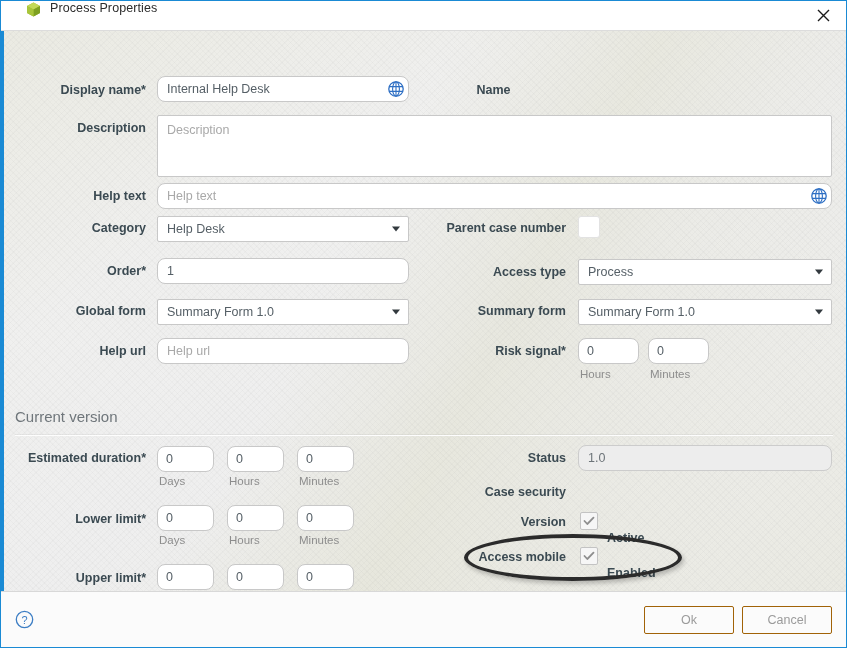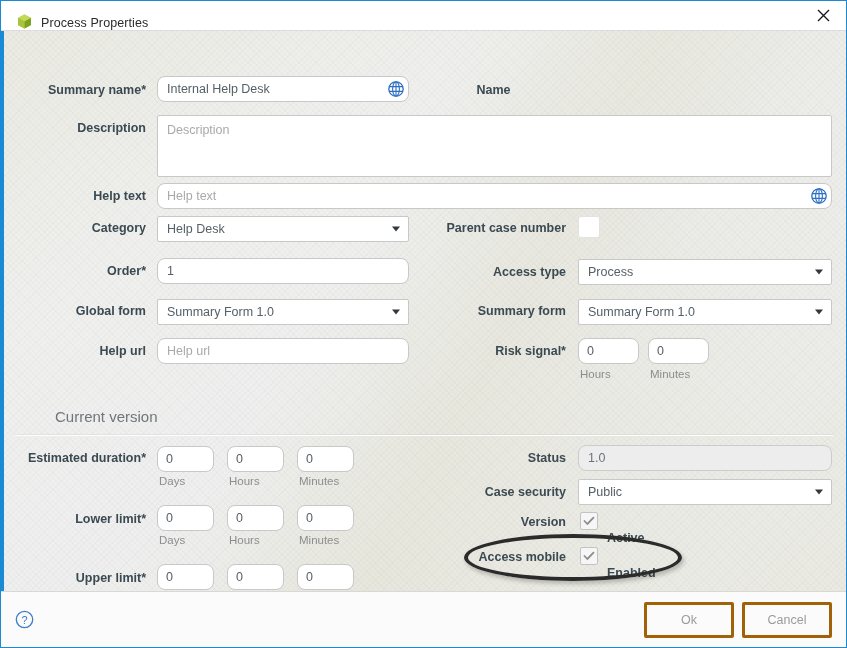--- a/index.html
+++ b/index.html
@@ -25,22 +25,22 @@
     flex-direction: column;
   }
 
   
   .titlebar {
     position: relative;
     height: 30px;
     min-height: 30px;
     background: #ffffff;
     display: flex;
-    align-items: flex-end;
-    padding-left: 15px;
+    align-items: flex-start;
+    padding-left: 24px;
     box-sizing: border-box;
     border-bottom: 1px solid #dcdcdc;
   }
   .title-icon {
     width: 17px;
     height: 17px;
     margin-right: 8px;
     flex: 0 0 auto;
     display: block;
   }
@@ -249,23 +249,23 @@
   }
   .help-icon {
     width: 19px;
     height: 19px;
     cursor: pointer;
   }
   .help-icon svg { display: block; }
   .footer-spacer { flex: 1 1 auto; }
   .btn {
     width: 90px;
-    height: 36px;
-    box-sizing: border-box;
-    border: 3px solid #a16207;
+    height: 28px;
+    box-sizing: border-box;
+    border: 1px solid #a16207;
     background: #fbfbfb;
     color: #9b9b9b;
     font-size: 12.5px;
     display: flex;
     align-items: center;
     justify-content: center;
     border-radius: 2px;
     margin-left: 8px;
     cursor: default;
   }
@@ -290,21 +290,21 @@
         <svg viewBox="0 0 13 13" width="13" height="13">
           <path d="M1,1 L12,12 M12,1 L1,12" stroke="#1b1b1b" stroke-width="1.4" fill="none"></path>
         </svg>
       </span>
     </div>
   </div>
 
   <div class="dialog-body">
     <div class="content">
 
-      <div class="lbl" style="left:0px; top:52px; width:145px;">Summary name*</div>
+      <div class="lbl" style="left:0px; top:52px; width:145px;">Display name*</div>
       <div class="fld" style="left:156px; top:45px; width:252px; height:26px;">Internal Help Desk</div>
       <div class="globe" style="left:386px; top:49px;">
         <svg viewBox="0 0 18 18" width="18" height="18">
           <circle cx="9" cy="9" r="7.2" fill="none" stroke="#2e6fc4" stroke-width="1.3"></circle>
           <ellipse cx="9" cy="9" rx="3.4" ry="7.2" fill="none" stroke="#2e6fc4" stroke-width="1.1"></ellipse>
           <path d="M2,6.6 H16 M2,11.4 H16 M9,1.8 V16.2" stroke="#2e6fc4" stroke-width="1.1" fill="none"></path>
         </svg>
       </div>
 
       <div class="lbl" style="left:420px; top:52px; width:145px;text-align:center;">Name</div>
@@ -354,21 +354,21 @@
 
       <div class="lbl" style="left:0px; top:313px; width:145px;">Help url</div>
       <div class="fld ph" style="left:156px; top:307px; width:252px; height:26px;">Help url</div>
 
       <div class="lbl" style="left:420px; top:313px; width:145px;">Risk signal*</div>
       <div class="fld num" style="left:577px; top:307px; width:61px; height:26px;">0</div>
       <div class="sublbl" style="left:579px; top:337px;">Hours</div>
       <div class="fld num" style="left:647px; top:307px; width:61px; height:26px;">0</div>
       <div class="sublbl" style="left:649px; top:337px;">Minutes</div>
 
-      <div class="section-title" style="left:14px; top:377px;margin-left:40px;">Current version</div>
+      <div class="section-title" style="left:14px; top:377px;">Current version</div>
       <div class="divider" style="left:14px; top:404px; width:818px;"></div>
 
       <div class="lbl" style="left:0px; top:420px; width:145px;">Estimated duration*</div>
       <div class="fld num" style="left:156px; top:415px; width:57px; height:26px;">0</div>
       <div class="sublbl" style="left:158px; top:444px;">Days</div>
       <div class="fld num" style="left:226px; top:415px; width:57px; height:26px;">0</div>
       <div class="sublbl" style="left:228px; top:444px;">Hours</div>
       <div class="fld num" style="left:296px; top:415px; width:57px; height:26px;">0</div>
       <div class="sublbl" style="left:298px; top:444px;">Minutes</div>
 
@@ -384,24 +384,20 @@
       <div class="fld num" style="left:156px; top:533px; width:57px; height:26px;">0</div>
 
       <div class="fld num" style="left:226px; top:533px; width:57px; height:26px;">0</div>
 
       <div class="fld num" style="left:296px; top:533px; width:57px; height:26px;">0</div>
 
       <div class="lbl" style="left:420px; top:420px; width:145px;">Status</div>
       <div class="fld ro" style="left:577px; top:414px; width:254px; height:26px;">1.0</div>
 
       <div class="lbl" style="left:420px; top:454px; width:145px;">Case security</div>
-      <div class="sel" style="left:577px; top:448px; width:254px; height:26px;">
-        <span>Public</span>
-        <span class="caret"></span>
-      </div>
 
       <div class="lbl" style="left:420px; top:484px; width:145px;">Version</div>
       <div class="cbox" style="left:579px; top:481px;">
         <span>
           <svg viewBox="0 0 12 12" width="12" height="12">
             <path d="M1.5,6 L4.3,9 L10.5,2.6" stroke="#8e8e8e" stroke-width="1.8" fill="none" stroke-linecap="round" stroke-linejoin="round"></path>
           </svg>
         </span>
       </div>
       <div class="cb-label" style="left:606px; top:484px;">Active</div>

